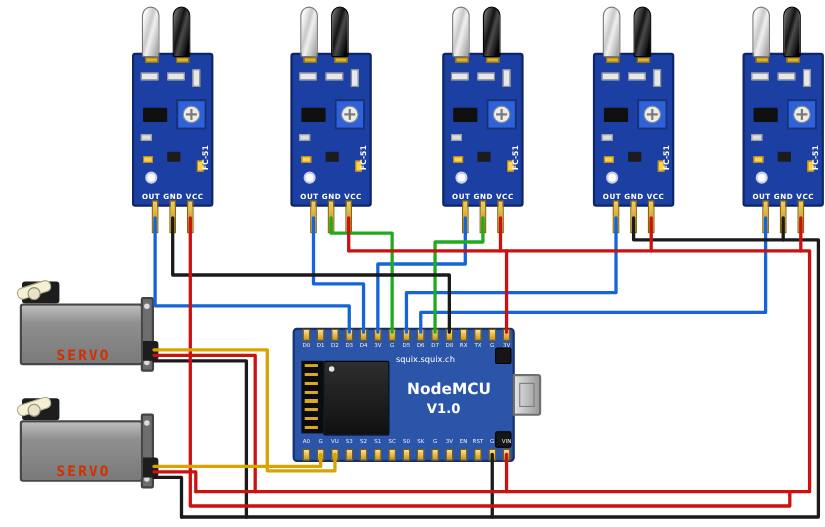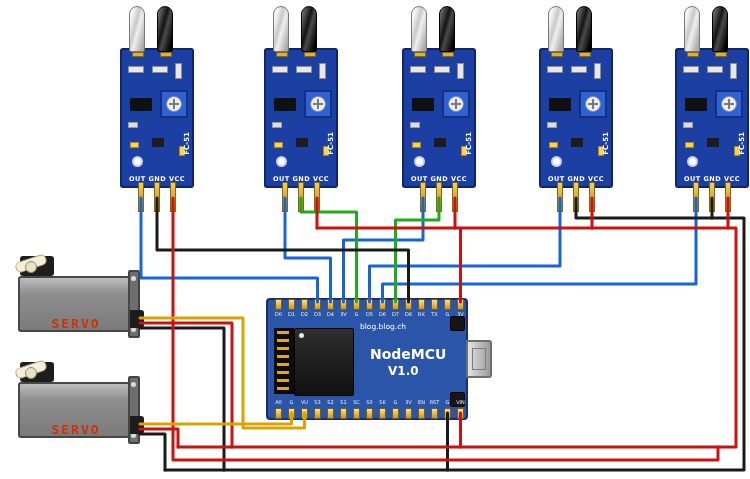--- a/index.html
+++ b/index.html
@@ -64,21 +64,21 @@
 </style>
 </head>
 <body>
 
 <div id="canvas">
 
   <div class="mcu" id="mcu" style="left: 266px; top: 298px;">
     <div class="pcb">
       <div class="ant"></div>
       <div class="shield"></div>
-      <span class="site">blog.blog.ch</span>
+      <span class="site">squix.squix.ch</span>
       <span class="name1">NodeMCU</span>
       <span class="name2">V1.0</span>
       <div class="btn top"></div>
       <div class="btn bot"></div>
     </div>
     <div class="usb"></div>
   <div class="mpin" style="left: 9px; top: 1px;"></div>
       <span class="plabel" style="left: 6px; top: 13px;">D0</span>
       <div class="mpin" style="left: 22px; top: 1px;"></div>
       <span class="plabel" style="left: 19px; top: 13px;">D1</span>

